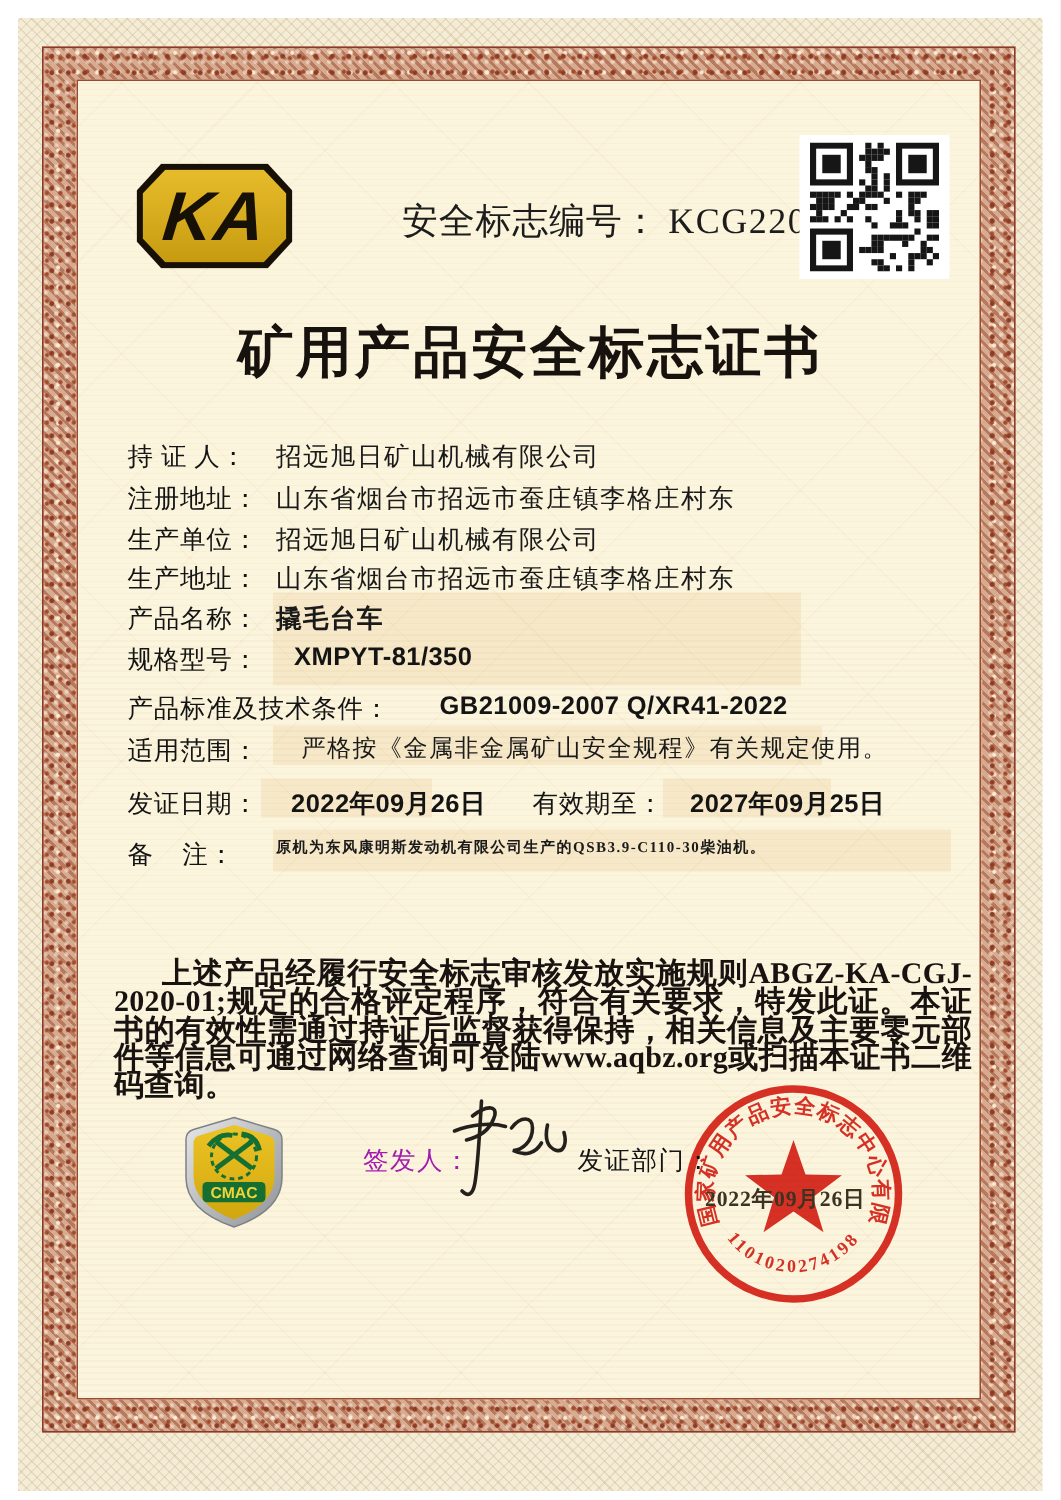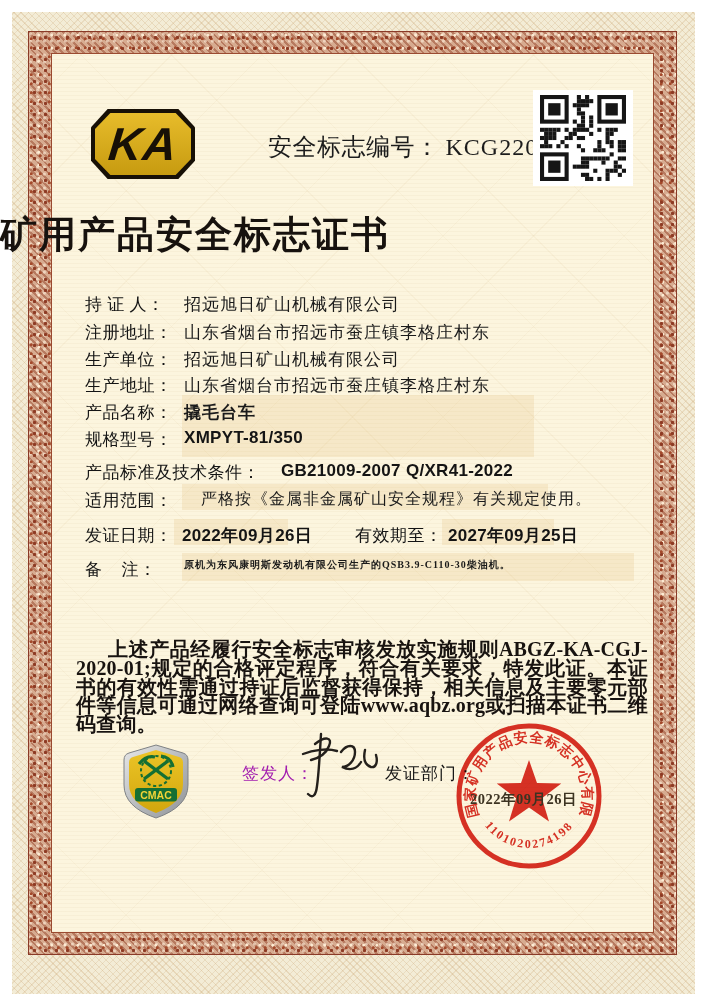--- a/index.html
+++ b/index.html
@@ -32,28 +32,28 @@
     background:#171006;}
   .ka-badge .inner{position:absolute;left:4px;top:4px;right:4px;bottom:4px;
     clip-path:polygon(16% 0,84% 0,100% 26%,100% 74%,84% 100%,16% 100%,0 74%,0 26%);
     background:linear-gradient(#e7bc2b,#c79b10);display:flex;align-items:center;justify-content:center;}
   .ka-badge .kt{font-family:"Liberation Sans","DejaVu Sans",sans-serif;font-weight:900;
     font-style:italic;font-size:46px;color:#171006;letter-spacing:1px;transform:skewX(-6deg);line-height:1;}
   .serial{position:absolute;left:268px;top:131px;font-size:24px;color:#1c1c1c;letter-spacing:.5px;}
   .serial .num{margin-left:6px;letter-spacing:1px;}
   .qr{position:absolute;left:533px;top:90px;width:100px;height:96px;background:#ffffff;}
   .qr svg{position:absolute;left:6px;top:5px;}
-  .title{position:absolute;left:0;top:210px;width:707px;
+  .title{position:absolute;left:0;top:210px;width:707px;text-align:center;
     font-size:37px;font-weight:700;color:#17120e;letter-spacing:2px;}
   
   .row{position:absolute;left:85px;font-size:17px;color:#141414;white-space:nowrap;text-align:right;}
   .lab{white-space:pre;letter-spacing:.5px;}
   .val{position:absolute;white-space:pre;}
   .v-kai{font-weight:500;color:#1a1a1a;letter-spacing:1px;}
-  .v-bold{font-family:"Liberation Sans","DejaVu Sans",sans-serif;font-weight:700;letter-spacing:.3px;}
+  .v-bold{font-family:"Liberation Sans","DejaVu Sans",sans-serif;font-weight:700;letter-spacing:.3px;margin-left:12px;}
   .tint{position:absolute;background:rgba(219,180,102,.18);}
   
   .statement{position:absolute;left:76px;top:640px;width:572px;font-size:20px;line-height:18.8px;
     font-weight:700;color:#181310;text-align:justify;text-indent:32px;letter-spacing:.2px;}
   
   .cmac{position:absolute;left:121px;top:744px;}
   .sign-label{position:absolute;left:242px;top:762px;font-size:17px;color:#a21caf;letter-spacing:1px;}
   .dept-label{position:absolute;left:385px;top:762px;font-size:17px;color:#141414;letter-spacing:1px;}
   .signature{position:absolute;left:293px;top:728px;}
   .seal{position:absolute;left:449px;top:716px;mix-blend-mode:multiply;opacity:.95;}

